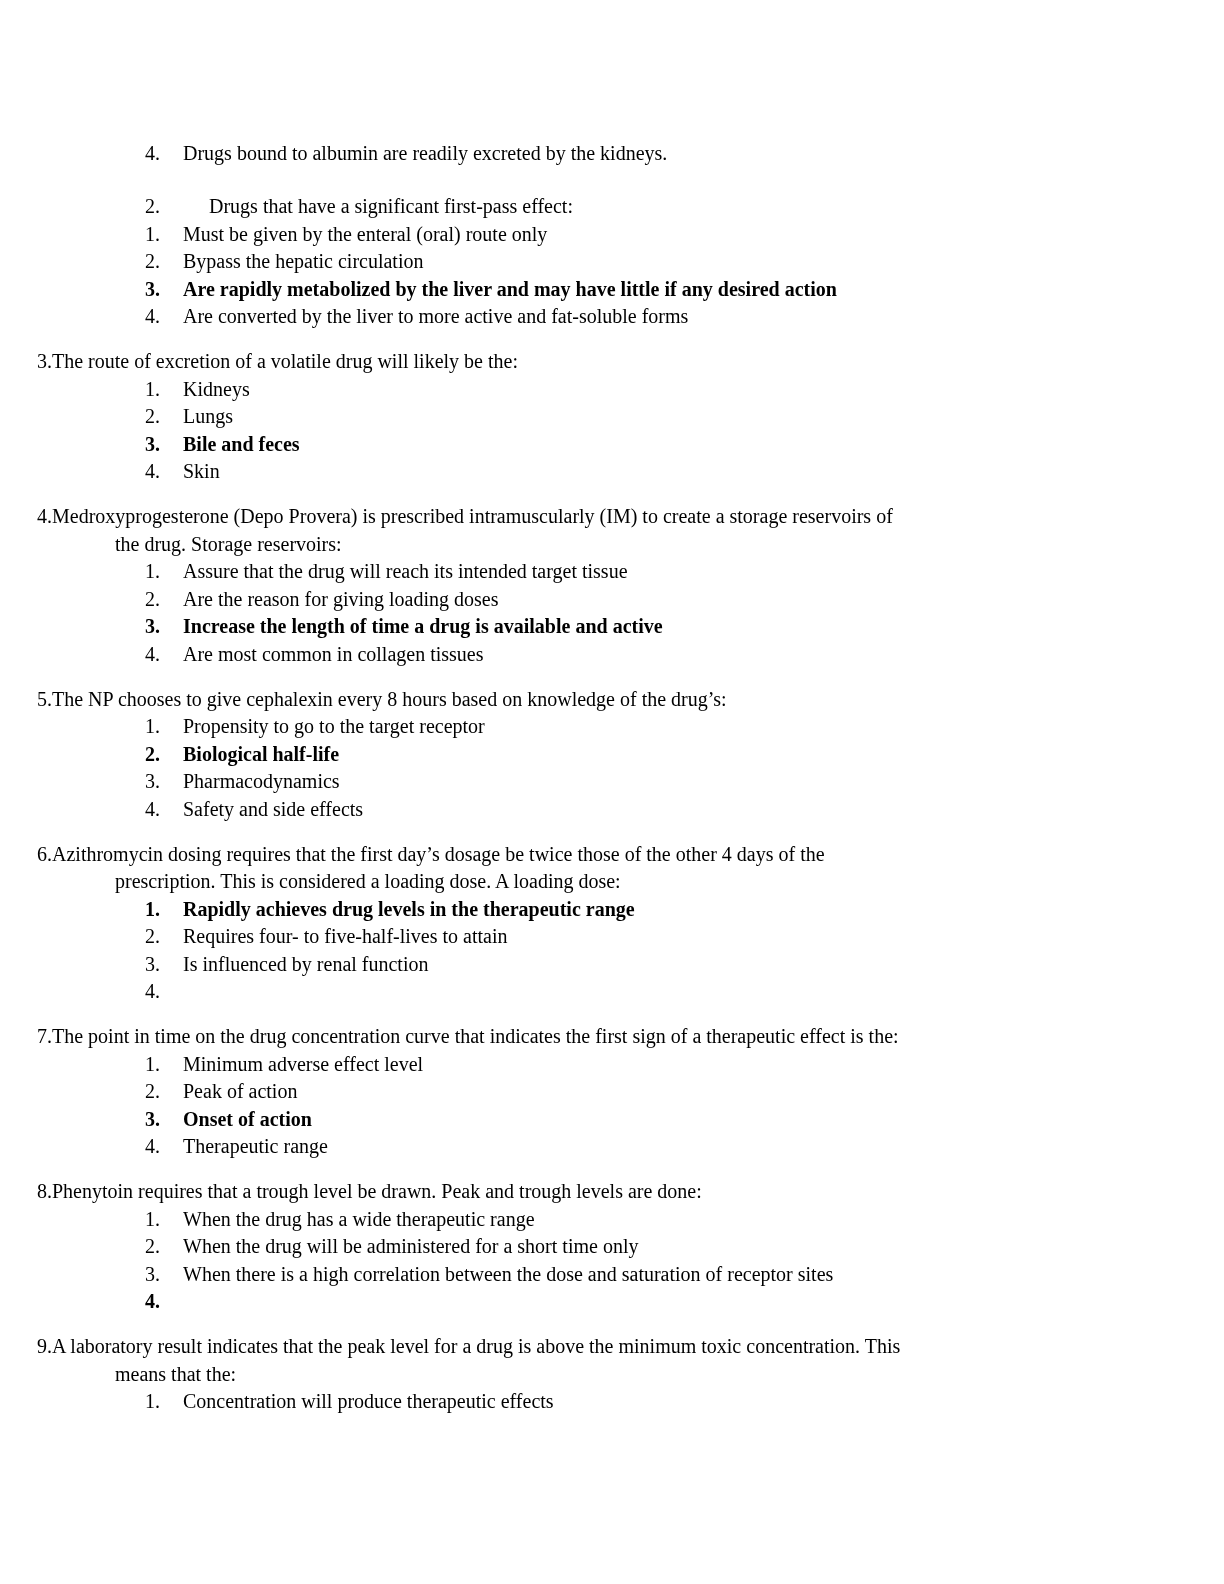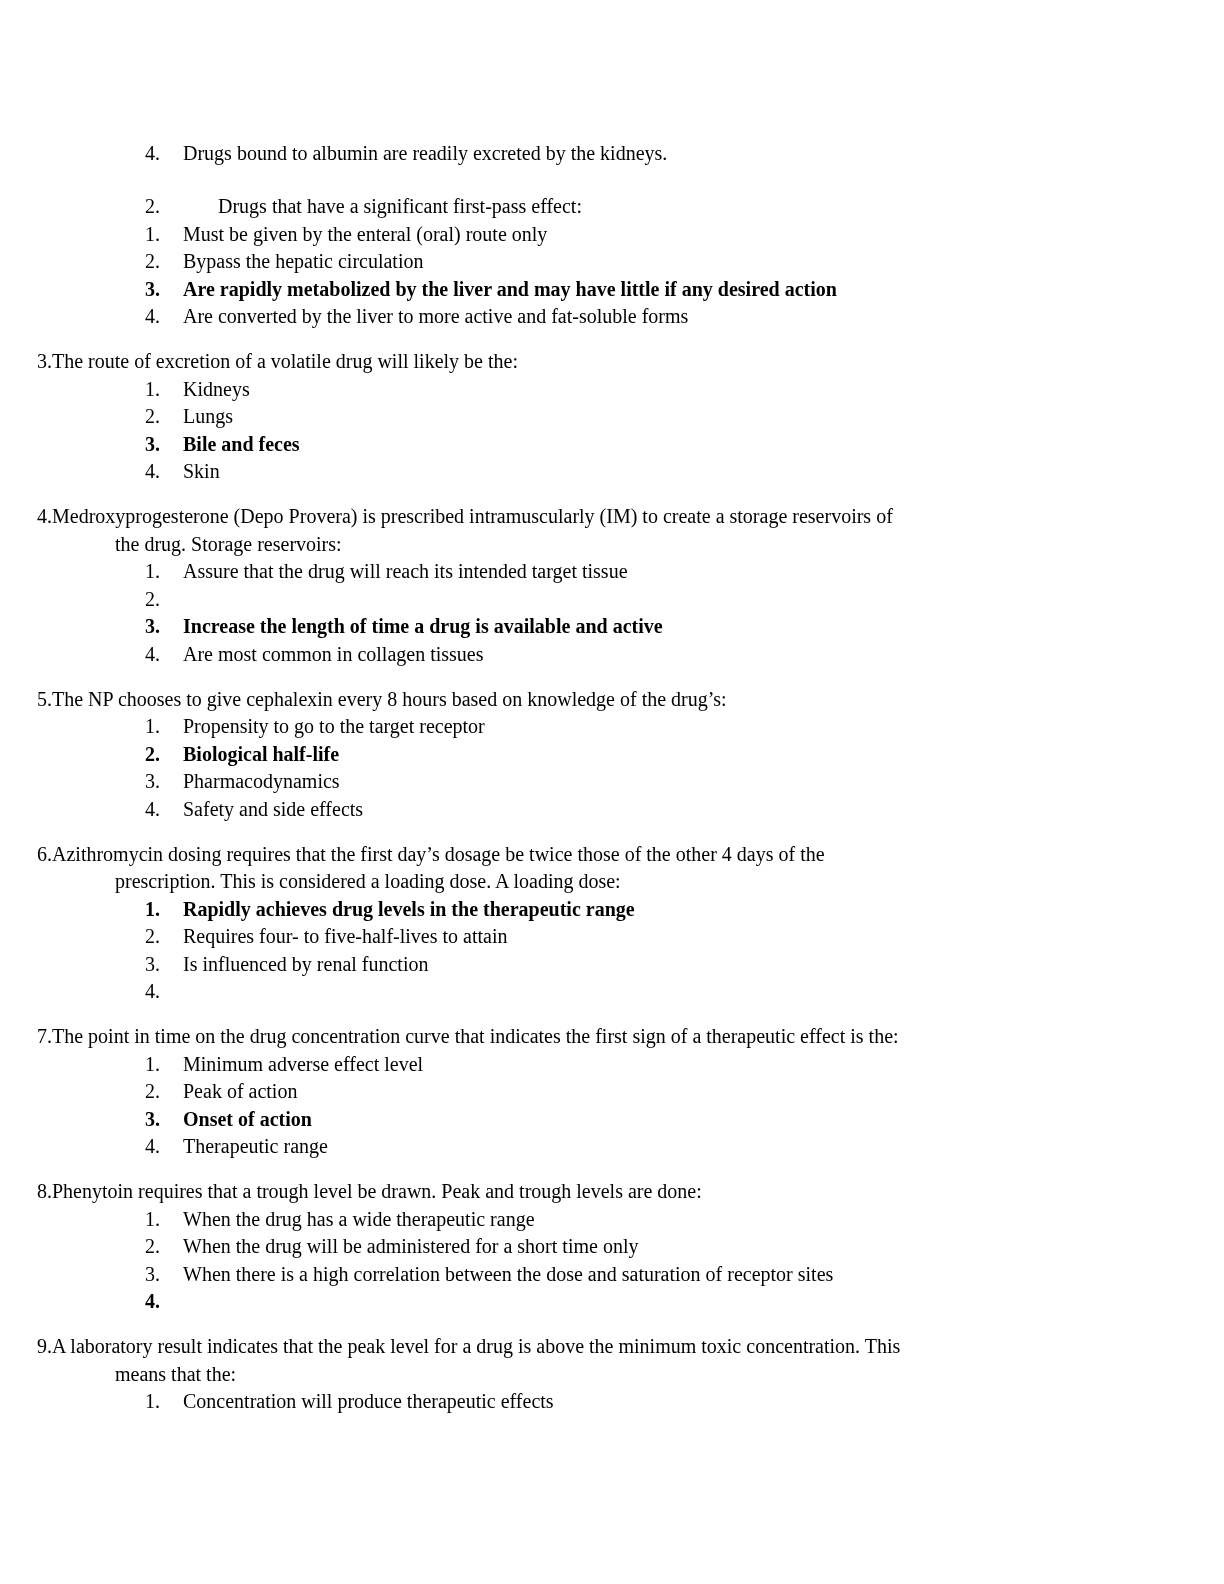--- a/index.html
+++ b/index.html
@@ -40,21 +40,21 @@
   .opt {
     display: flex;
     margin-left: 108px;
     white-space: nowrap;
   }
   .opt-num {
     flex: 0 0 38px;
     width: 38px;
   }
   .opt-text.stem-tab {
-    margin-left: 35px;
+    margin-left: 26px;
   }
   .bold {
     font-weight: bold;
   }
 </style>
 </head>
 <body>
 
 <div class="page">
   <div class="doc" id="doc">
@@ -107,20 +107,21 @@
       </section>
       <section class="block">
         <div class="q-line"><span class="q-num">4.</span><span class="q-text">Medroxyprogesterone (Depo Provera) is prescribed intramuscularly (IM) to create a storage reservoirs of</span></div>
         <div class="q-cont">the drug. Storage reservoirs:</div>
         <div class="opt">
           <span class="opt-num">1.</span>
           <span class="opt-text">Assure that the drug will reach its intended target tissue</span>
         </div>
         <div class="opt">
           <span class="opt-num">2.</span>
+          <span class="opt-text">Are the reason for giving loading doses</span>
         </div>
         <div class="opt bold">
           <span class="opt-num">3.</span>
           <span class="opt-text">Increase the length of time a drug is available and active</span>
         </div>
         <div class="opt">
           <span class="opt-num">4.</span>
           <span class="opt-text">Are most common in collagen tissues</span>
         </div>
       </section>

